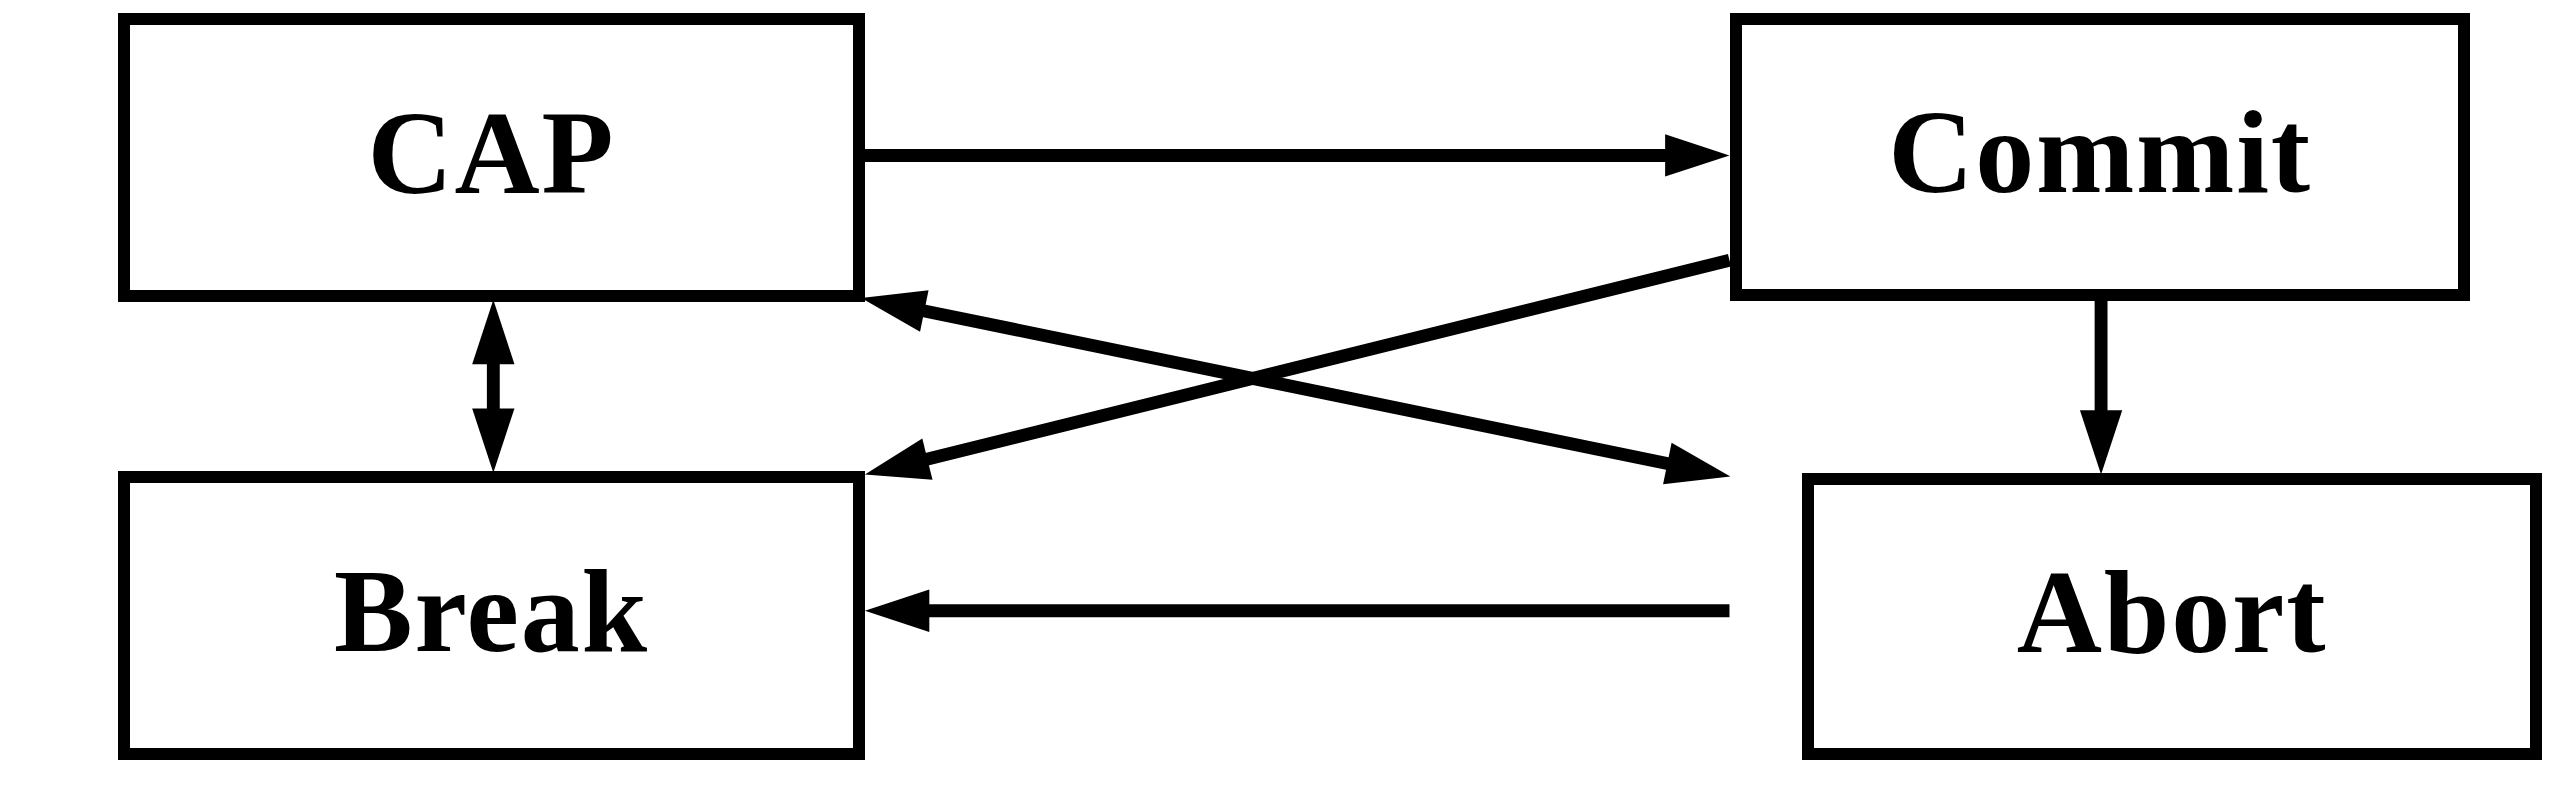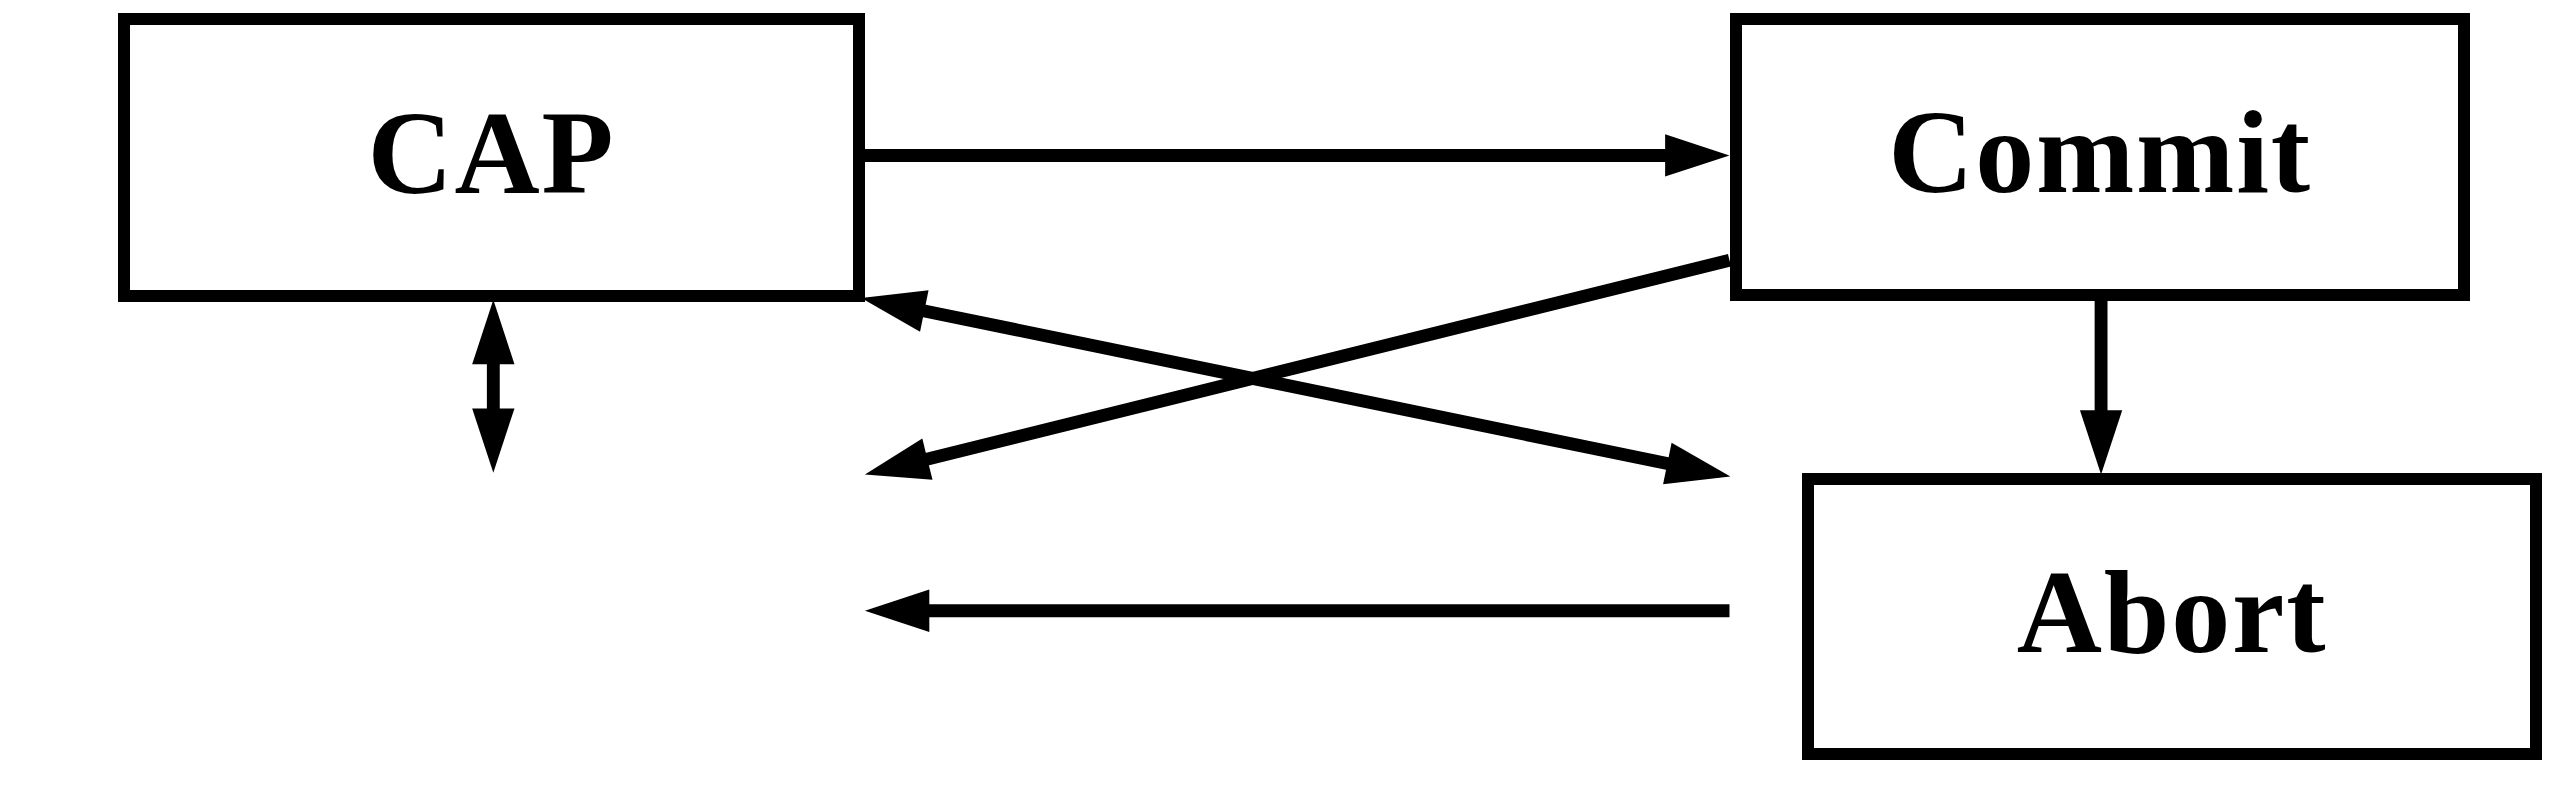--- a/index.html
+++ b/index.html
@@ -47,20 +47,23 @@
 <div class="canvas" style="--bg: #ffffff; --stroke: #000000; --text: #000000;">
 
   <div class="node" id="node-cap">
     <span class="label">CAP</span>
   </div>
 
   <div class="node" id="node-commit">
     <span class="label">Commit</span>
   </div>
 
+  <div class="node" id="node-break">
+    <span class="label">Break</span>
+  </div>
 
   <div class="node" id="node-abort">
     <span class="label">Abort</span>
   </div>
 
   <svg class="edges" width="2576" height="791" viewBox="0 0 2800 860">
       <line x1="940" y1="169" x2="1822" y2="169" stroke="#000000" stroke-width="14"></line>
       <polygon points="1880,169 1810,192 1810,146" fill="#000000"></polygon>
       <line x1="536" y1="384" x2="536" y2="456" stroke="#000000" stroke-width="14"></line>
       <polygon points="536,514 513,444 559,444" fill="#000000"></polygon>

